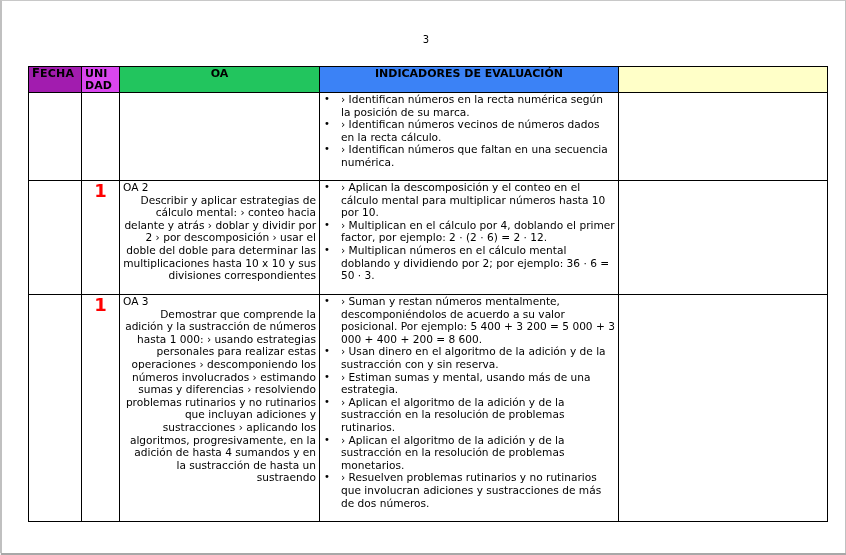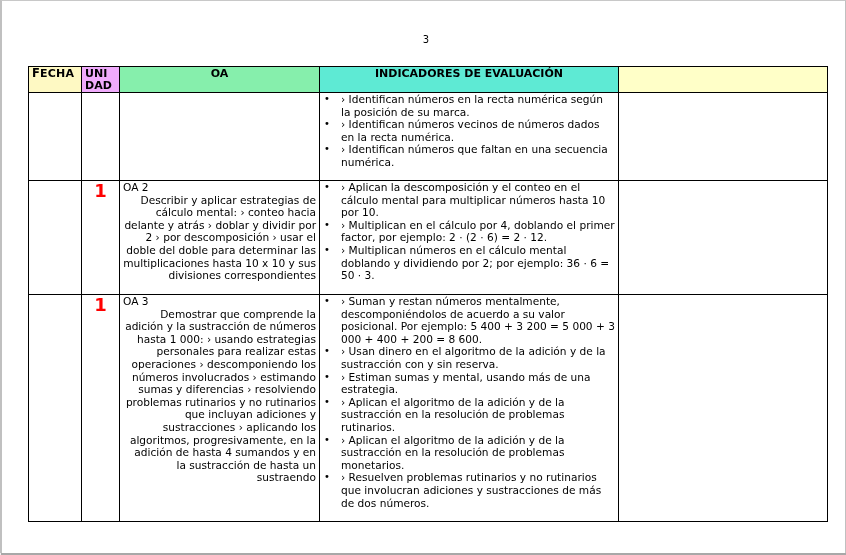--- a/index.html
+++ b/index.html
@@ -99,40 +99,40 @@
   </style>
 </head>
 <body>
 
 <div class="page">
   <div class="page-number">3</div>
 
   <table class="plan">
     <thead>
       <tr>
-        <th class="col-fecha" style="background: #fef9c3;"><span class="big">F</span><span>ECHA</span></th>
-        <th class="col-unidad" style="background: #f0abfc;">UNI DAD</th>
-        <th class="col-oa" style="background: #86efac;">OA</th>
-        <th class="col-ind" style="background: #5eead4;">INDICADORES DE EVALUACIÓN</th>
+        <th class="col-fecha" style="background: #a21caf;"><span class="big">F</span><span>ECHA</span></th>
+        <th class="col-unidad" style="background: #d946ef;">UNI DAD</th>
+        <th class="col-oa" style="background: #22c55e;">OA</th>
+        <th class="col-ind" style="background: #3b82f6;">INDICADORES DE EVALUACIÓN</th>
         <th class="col-extra" style="background: rgb(255, 255, 200);"></th>
       </tr>
     </thead>
     <tbody>
 
       <tr class="row-1">
         <td></td>
         <td class="unidad" style="color: rgb(255, 0, 0);"></td>
         <td class="oa">
           <span class="oa-code"></span>
           <span class="oa-text"></span>
         </td>
         <td>
           <ul class="indicators">
             <li><span class="bullet">•</span><span>› Identifican números en la recta numérica según la posición de su marca.</span></li>
-            <li><span class="bullet">•</span><span>› Identifican números vecinos de números dados en la recta numérica.</span></li>
+            <li><span class="bullet">•</span><span>› Identifican números vecinos de números dados en la recta cálculo.</span></li>
             <li><span class="bullet">•</span><span>› Identifican números que faltan en una secuencia numérica.</span></li>
           </ul>
         </td>
         <td></td>
       </tr>
 
       <tr class="row-2">
         <td></td>
         <td class="unidad" style="color: rgb(255, 0, 0);">1</td>
         <td class="oa">

